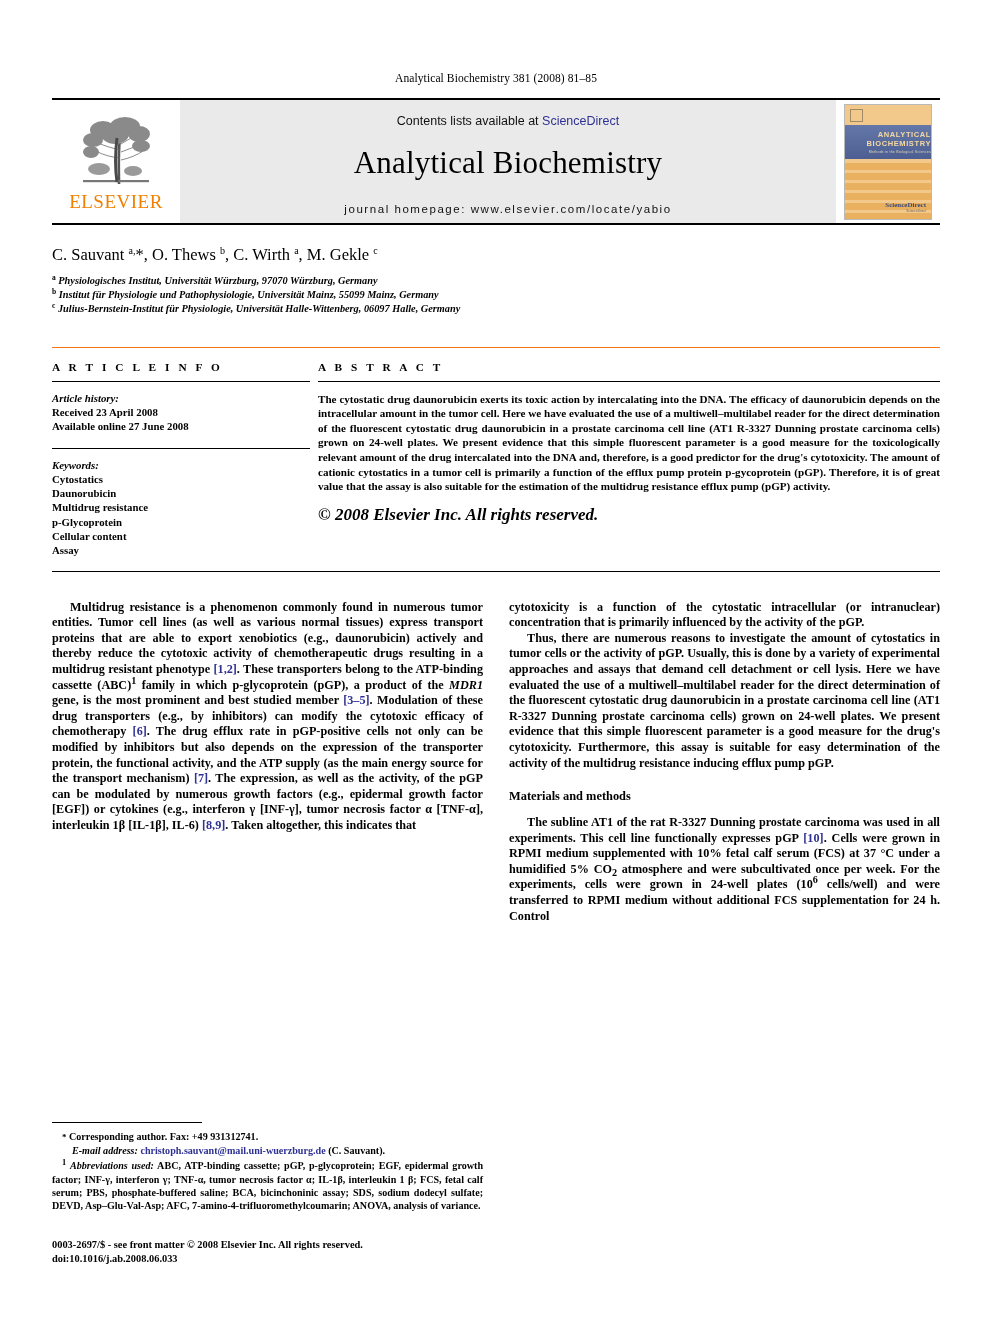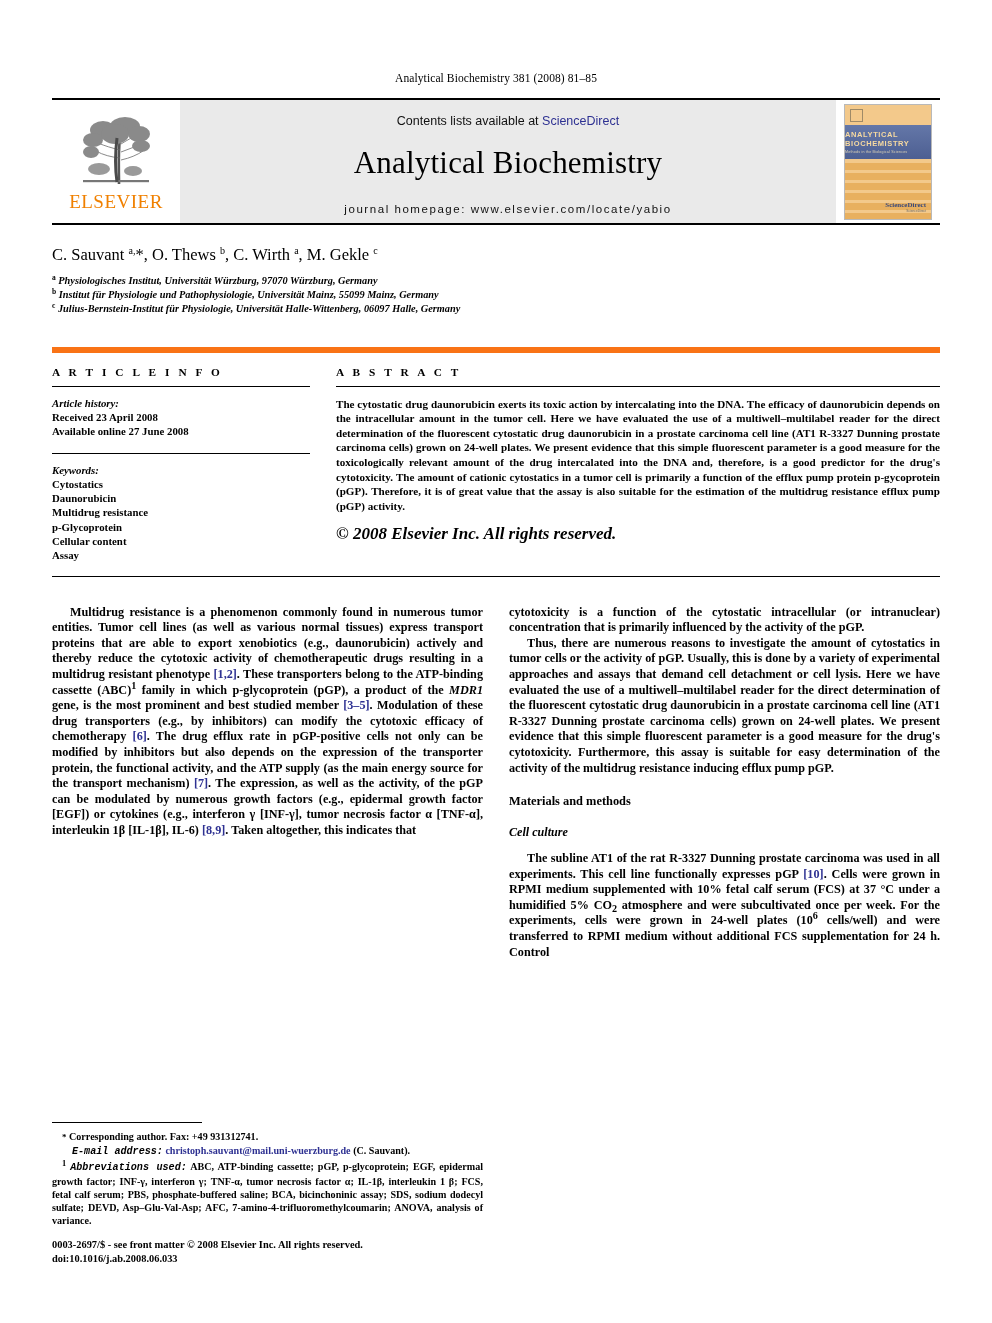--- a/index.html
+++ b/index.html
@@ -87,21 +87,21 @@
     width: 88px; height: 116px;
     border: 1px solid #b9b9b9;
     position: relative;
     overflow: hidden;
     background: #f3c98b;
   }
   .cv-stripe { position: absolute; left: 0; right: 0; height: 7px; background: #e8b05f; }
   .cv-band {
     position: absolute; left: 0; right: 0; top: 20px; height: 34px;
     background: linear-gradient(180deg,#6477a8 0%, #4d5f92 100%);
-    display: flex; flex-direction: column; align-items: flex-start; justify-content: center;
+    display: flex; flex-direction: column; align-items: flex-end; justify-content: center;
   }
   .cv-t1, .cv-t2 {
     font-family: "Liberation Sans", sans-serif;
     color: #f6d9a0; font-size: 7.5px; font-weight: bold; letter-spacing: .6px;
     line-height: 9px;
   }
   .cv-sub {
     font-family: "Liberation Sans", sans-serif;
     color: #dcd2b6; font-size: 3.6px; letter-spacing: .2px; margin-top: 2px;
   }
@@ -135,24 +135,24 @@
     font-style: italic;
     font-size: 10.3px;
     line-height: 14.2px;
     font-weight: bold;
   }
   .affil sup { font-size: 7.5px; font-style: normal; }
 
   
   .infowrap {
     margin-top: 30px;
-    border-top: 6px solid #f97316;
+    border-top: 1px solid #f97316;
     padding-top: 13px;
     display: flex;
-    gap: 26px;
+    gap: 8px;
   }
   .col-info { width: 258px; flex: 0 0 258px; }
   .col-abs  { flex: 1 1 auto; }
   .sec-head {
     font-family: "Liberation Serif", serif;
     font-weight: bold;
     font-size: 11.3px;
     letter-spacing: 3.1px;
   }
   .rule { border-top: 1px solid #000; margin-top: 8px; }
@@ -215,21 +215,21 @@
     width: 431px;
   }
   .fn-rule { border-top: 1px solid #000; width: 150px; margin-bottom: 7px; }
   .fn {
     font-size: 10.1px;
     line-height: 13.2px;
     text-align: justify;
     font-weight: bold;
   }
   .fn .star { font-size: 9px; }
-  .fn .em { font-style: italic; font-family: Liberation Mono, monospace; }
+  .fn .em { font-style: italic; }
   .fn .mail { color: #2E3192; }
   .fn-abbr { margin-top: 2px; text-indent: 10px; }
   .colophon {
     position: absolute;
     left: 52px;
     top: 1238px;
     font-size: 10.4px;
     line-height: 13.6px;
     font-weight: bold;
   }
@@ -346,21 +346,20 @@
   <div class="abs-bottom-rule"></div>
 
   <div class="body">
     <div class="bcol">
       <p>Multidrug resistance is a phenomenon commonly found in numerous tumor entities. Tumor cell lines (as well as various normal tissues) express transport proteins that are able to export xenobiotics (e.g., daunorubicin) actively and thereby reduce the cytotoxic activity of chemotherapeutic drugs resulting in a multidrug resistant phenotype <span class="ref">[1,2]</span>. These transporters belong to the ATP-binding cassette (ABC)<sup>1</sup> family in which p-glycoprotein (pGP), a product of the <span class="mdr">MDR1</span> gene, is the most prominent and best studied member <span class="ref">[3–5]</span>. Modulation of these drug transporters (e.g., by inhibitors) can modify the cytotoxic efficacy of chemotherapy <span class="ref">[6]</span>. The drug efflux rate in pGP-positive cells not only can be modified by inhibitors but also depends on the expression of the transporter protein, the functional activity, and the ATP supply (as the main energy source for the transport mechanism) <span class="ref">[7]</span>. The expression, as well as the activity, of the pGP can be modulated by numerous growth factors (e.g., epidermal growth factor [EGF]) or cytokines (e.g., interferon γ [INF-γ], tumor necrosis factor α [TNF-α], interleukin 1β [IL-1β], IL-6) <span class="ref">[8,9]</span>. Taken altogether, this indicates that</p>
     </div>
     <div class="bcol">
       <p class="noind">cytotoxicity is a function of the cytostatic intracellular (or intranuclear) concentration that is primarily influenced by the activity of the pGP.</p>
       <p>Thus, there are numerous reasons to investigate the amount of cytostatics in tumor cells or the activity of pGP. Usually, this is done by a variety of experimental approaches and assays that demand cell detachment or cell lysis. Here we have evaluated the use of a multiwell–multilabel reader for the direct determination of the fluorescent cytostatic drug daunorubicin in a prostate carcinoma cell line (AT1 R-3327 Dunning prostate carcinoma cells) grown on 24-well plates. We present evidence that this simple fluorescent parameter is a good measure for the drug's cytotoxicity. Furthermore, this assay is suitable for easy determination of the activity of the multidrug resistance inducing efflux pump pGP.</p>
       <h3 class="mh">Materials and methods</h3>
-      <h4 class="sh">Cell culture</h4>
       <div class="gap"></div>
       <p>The subline AT1 of the rat R-3327 Dunning prostate carcinoma was used in all experiments. This cell line functionally expresses pGP <span class="ref">[10]</span>. Cells were grown in RPMI medium supplemented with 10% fetal calf serum (FCS) at 37 °C under a humidified 5% CO<sub>2</sub> atmosphere and were subcultivated once per week. For the experiments, cells were grown in 24-well plates (10<sup>6</sup> cells/well) and were transferred to RPMI medium without additional FCS supplementation for 24 h. Control</p>
     </div>
   </div>
 
   <div class="footnotes">
     <div class="fn-rule"></div>
     <div class="fn" style="text-indent:10px"><span class="star">*</span> Corresponding author. Fax: +49 931312741.</div>
     <div class="fn" style="text-indent:20px"><span class="em">E-mail address:</span> <span class="mail">christoph.sauvant@mail.uni-wuerzburg.de</span> (C. Sauvant).</div>
     <div class="fn fn-abbr"><sup>1</sup> <span class="em">Abbreviations used:</span> ABC, ATP-binding cassette; pGP, p-glycoprotein; EGF, epidermal growth factor; INF-γ, interferon γ; TNF-α, tumor necrosis factor α; IL-1β, interleukin 1 β; FCS, fetal calf serum; PBS, phosphate-buffered saline; BCA, bicinchoninic assay; SDS, sodium dodecyl sulfate; DEVD, Asp–Glu-Val-Asp; AFC, 7-amino-4-trifluoromethylcoumarin; ANOVA, analysis of variance.</div>

